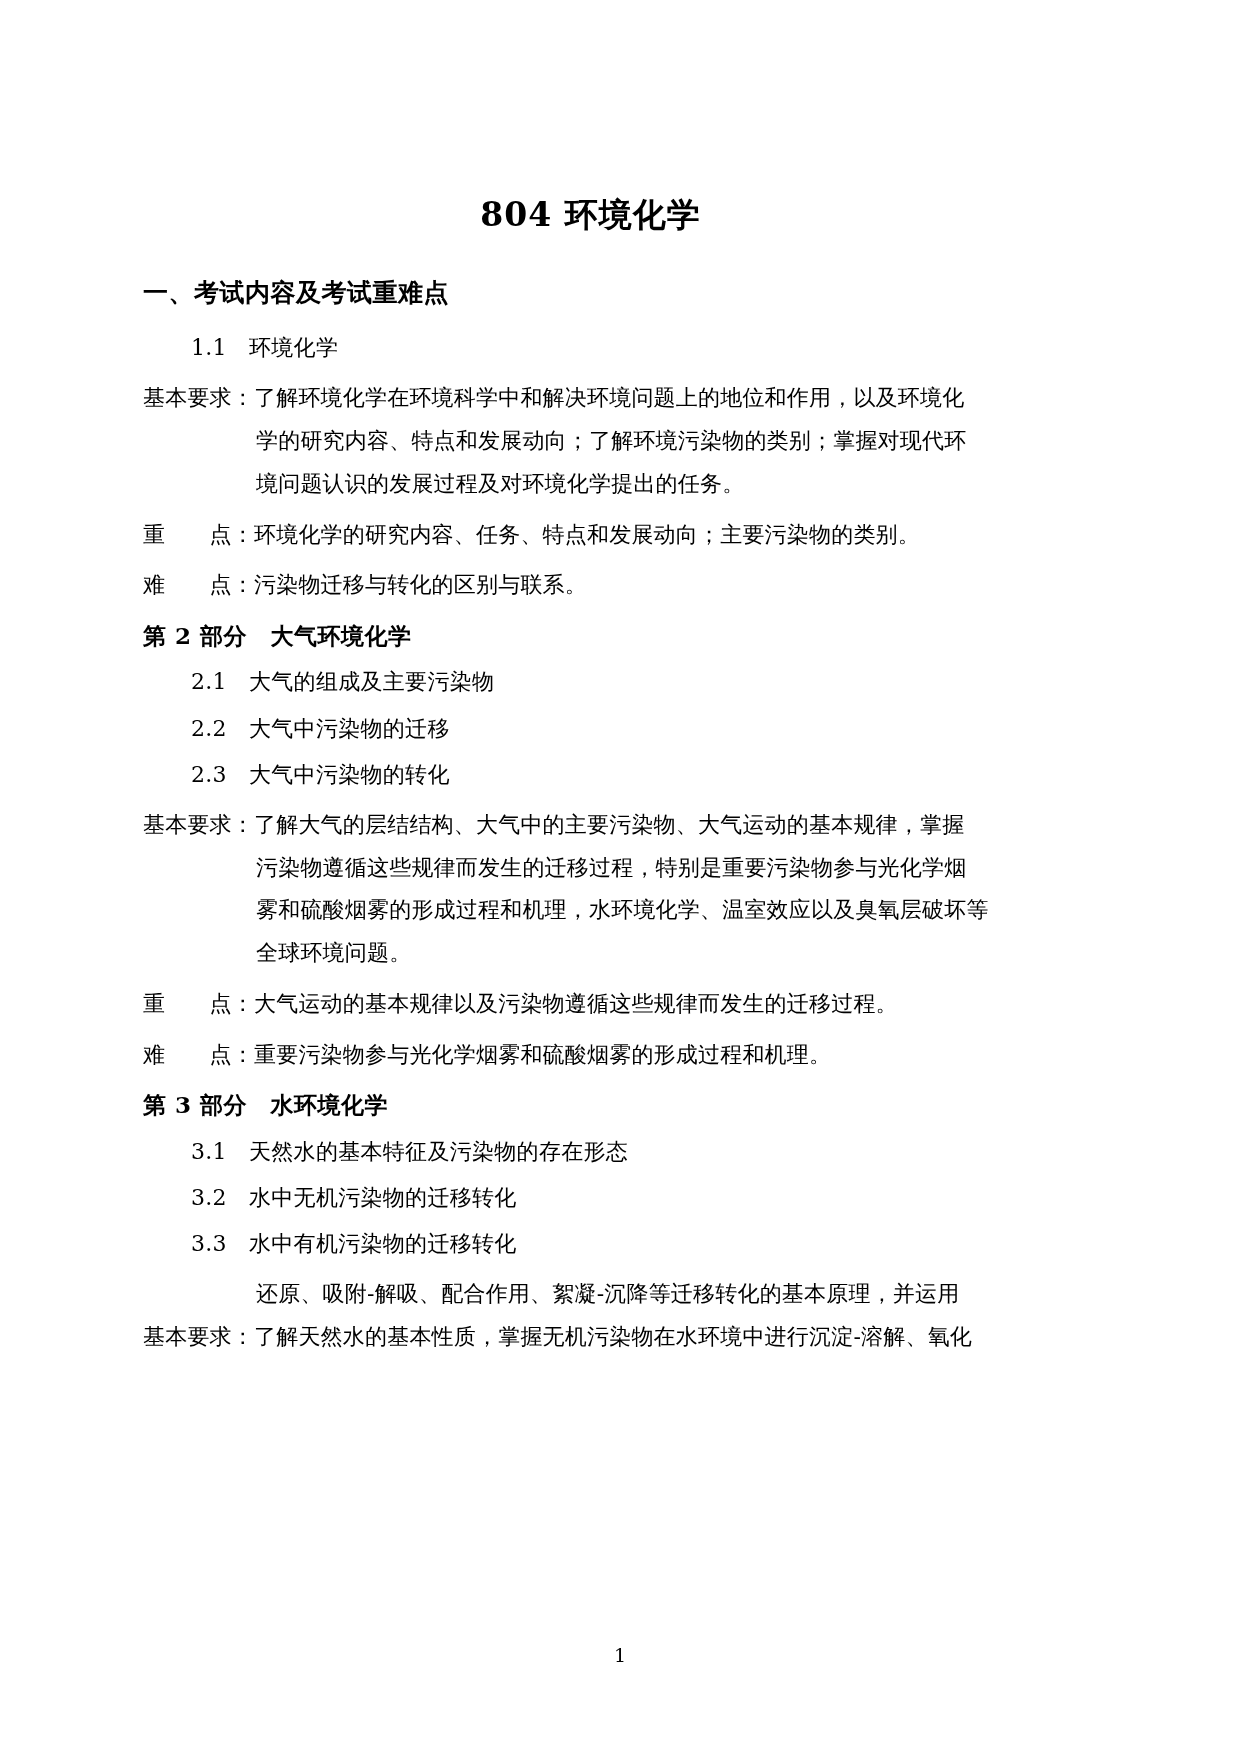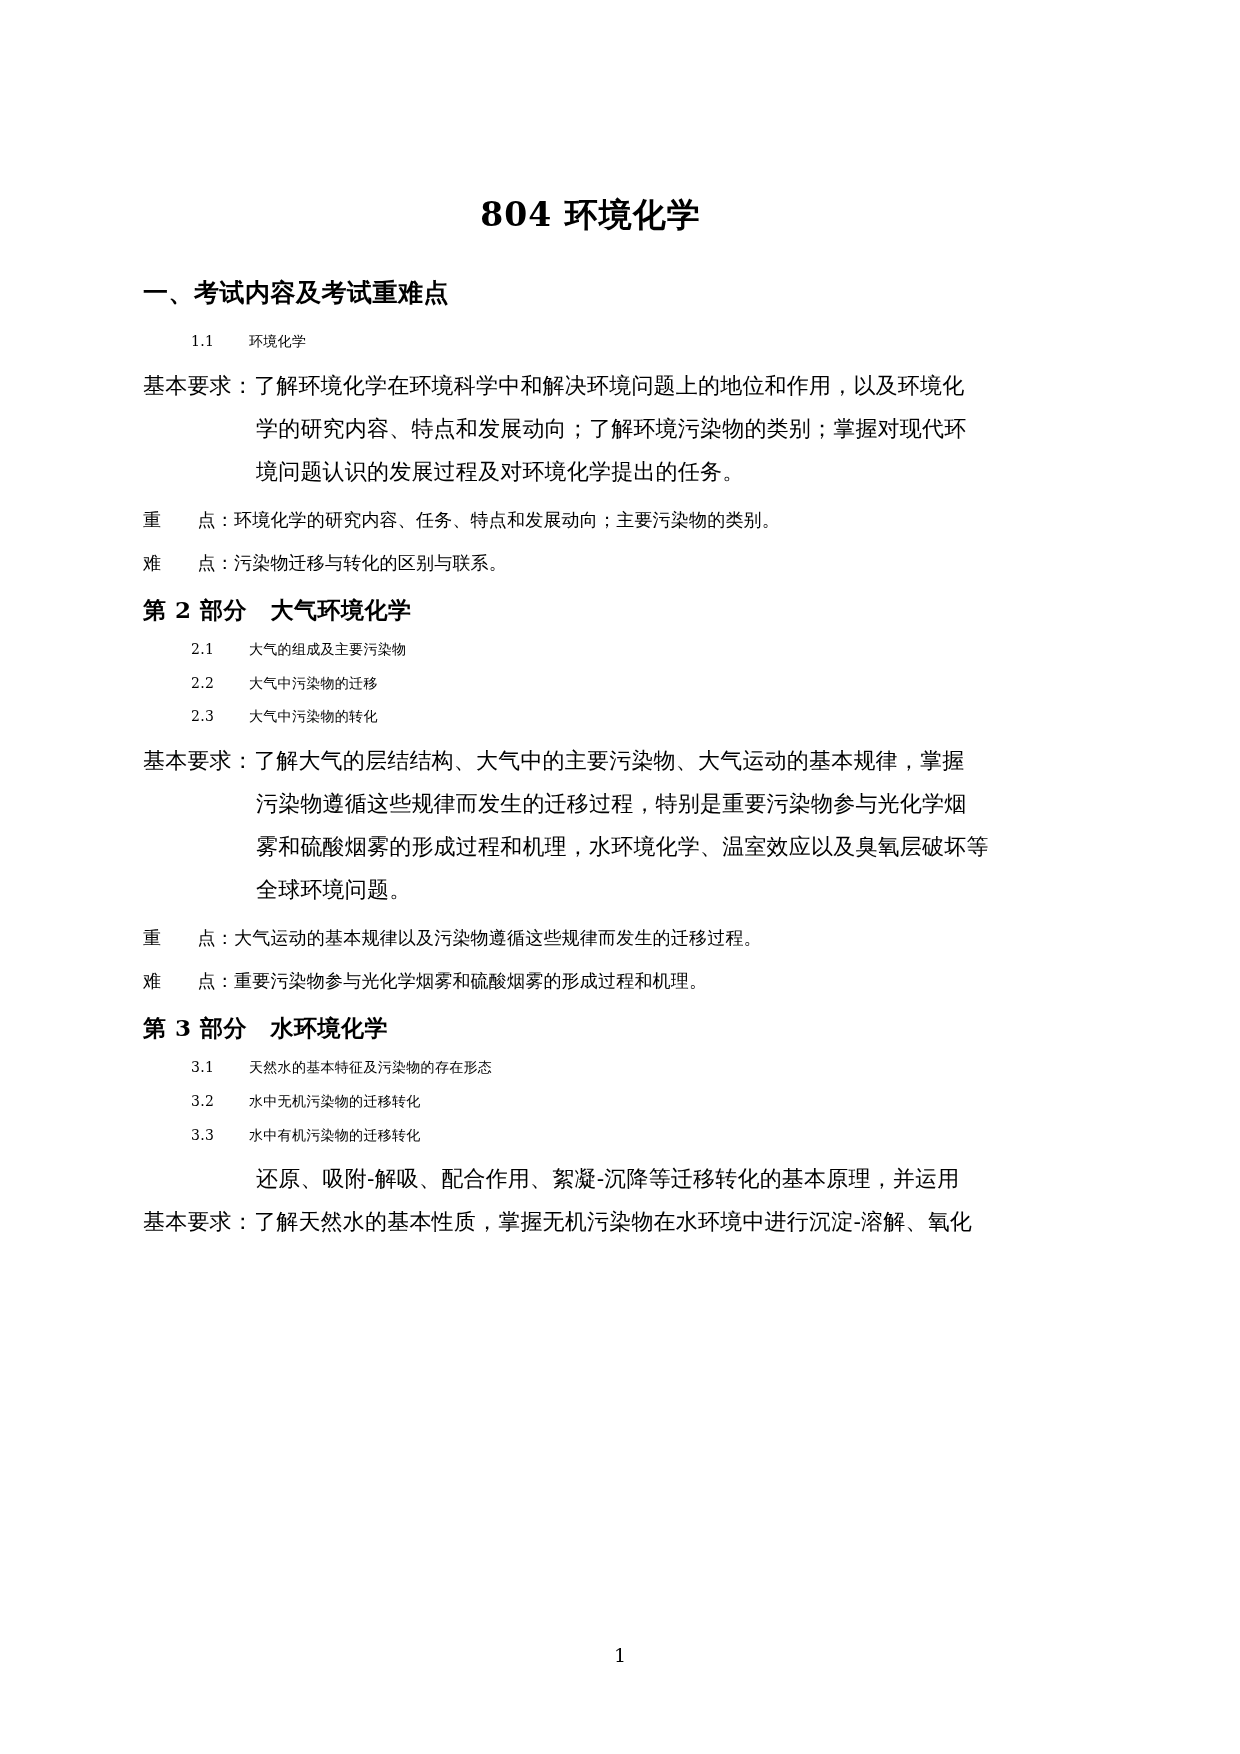--- a/index.html
+++ b/index.html
@@ -54,21 +54,21 @@
   .part-head {
     font-size: 23px;
     font-weight: bold;
     margin: 14px 0 12px 0;
     line-height: 1.5;
     letter-spacing: 0.5px;
   }
 
   
   .sub-item {
-    font-size: 14px;
+    font-size: 22px;
     margin: 0 0 12px 0;
     padding-left: 48px;
     line-height: 1.55;
     letter-spacing: 0.3px;
   }
   .sub-num {
     display: inline-block;
     min-width: 58px;
   }
 
@@ -83,21 +83,21 @@
   }
   .req-line {
     white-space: pre;
   }
   .req-line.indent {
     padding-left: 113px;
   }
 
   
   .key-line {
-    font-size: 18px;
+    font-size: 22px;
     margin: 0 0 12px 0;
     line-height: 1.75;
     letter-spacing: 0.2px;
     white-space: pre;
   }
 
   
   .page-number {
     position: absolute;
     left: 0;

